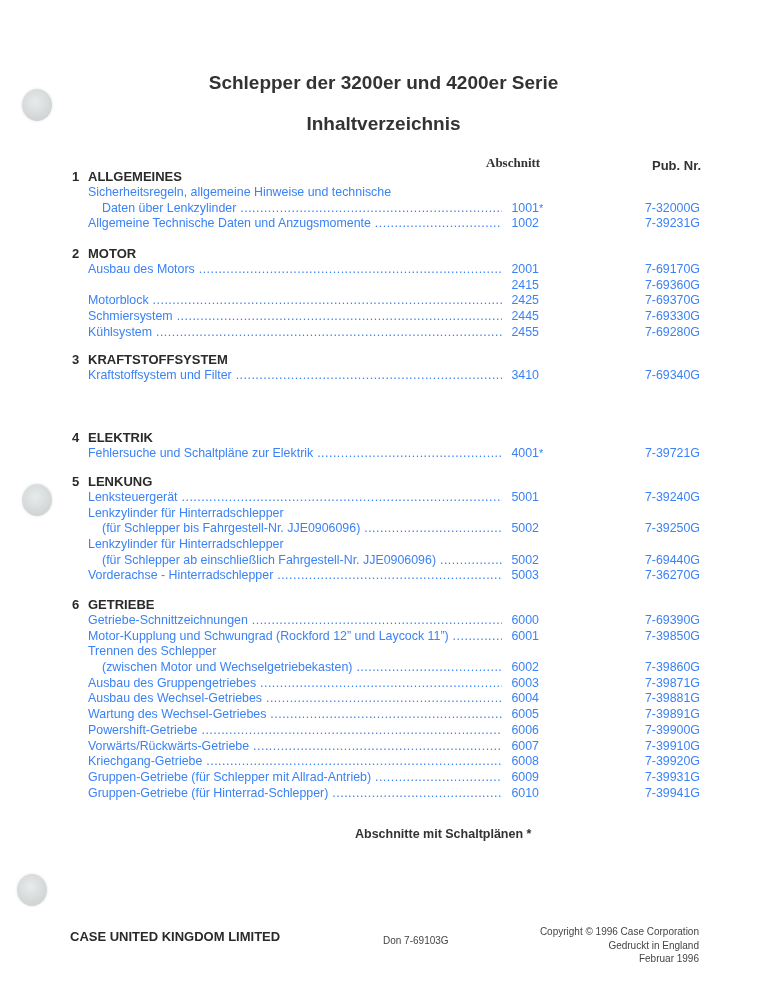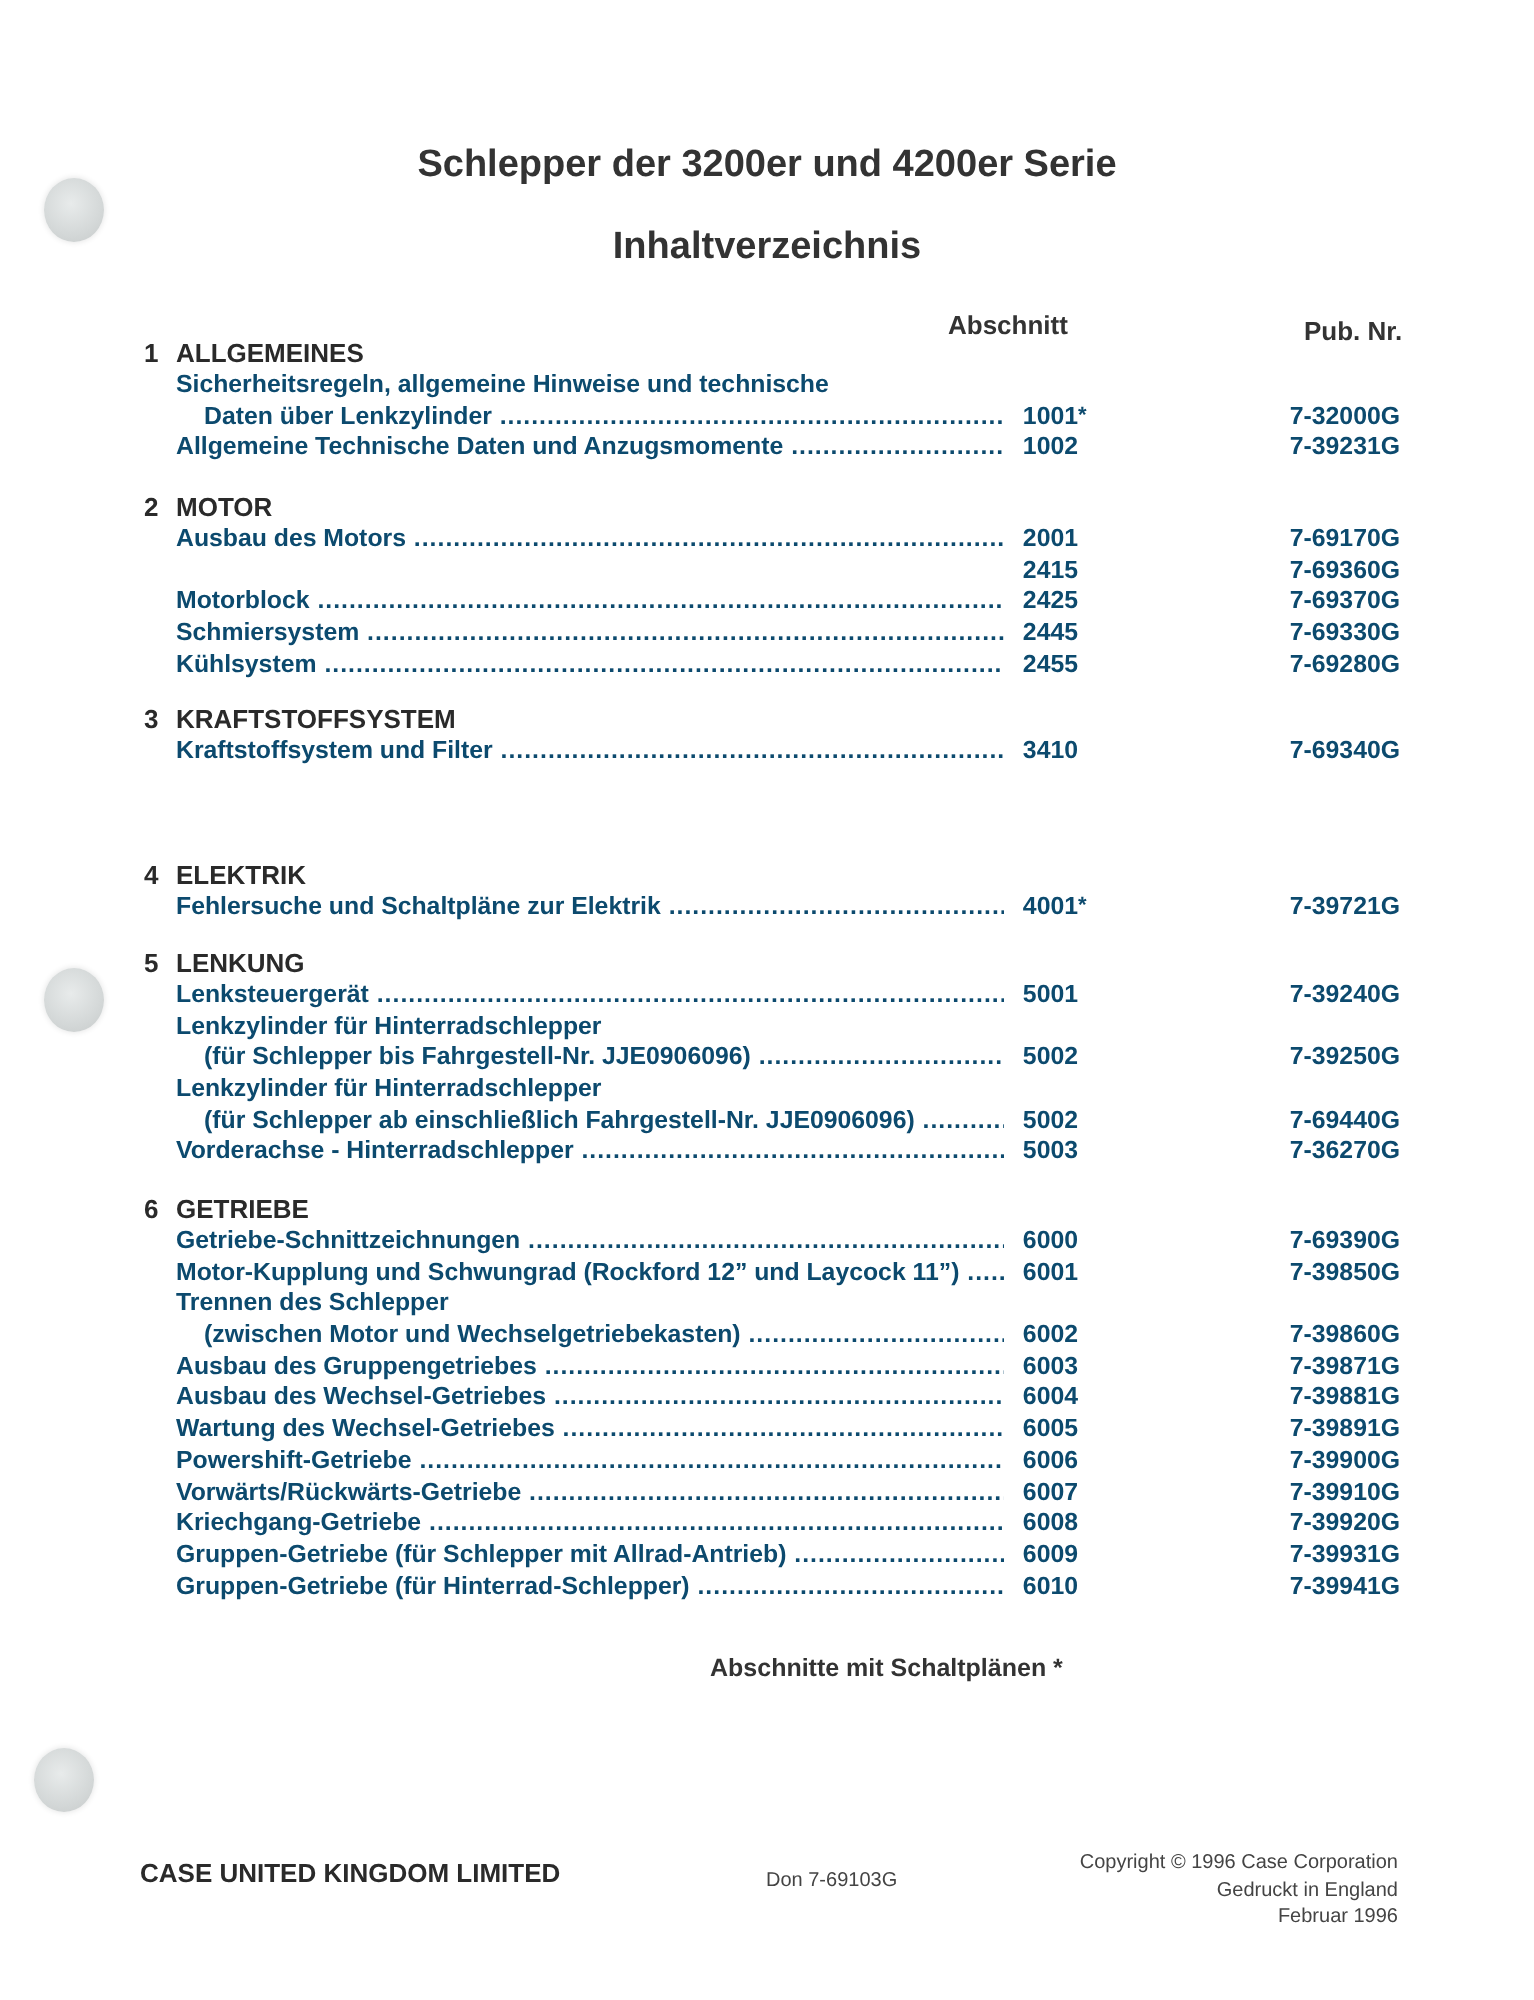--- a/index.html
+++ b/index.html
@@ -20,21 +20,21 @@
   .col-head {
     position: absolute; font-weight: bold; font-size: 13px; color: #333;
   }
   .section { position: absolute; left: 72px; width: 640px; }
   .sec-head {
     font-weight: bold; font-size: 13px; height: 16px; line-height: 16px; color: #2a2a2a;
     display: flex;
   }
   .sec-head .num { width: 16px; }
   .row {
-    position: relative; height: 15.7px; line-height: 15.7px; font-size: 12.4px; color: #0c4a6e; font-weight: bold;
+    position: relative; height: 15.7px; line-height: 15.7px; font-size: 12.4px; color: #3b82f6;
   }
   .row .txt {
     position: absolute; left: 16px; width: 430px; white-space: nowrap; overflow: hidden;
   }
   .row.indent .txt { left: 30px; width: 416px; }
   .row .txt::after {
     content: " ........................................................................................................................................................................";
     letter-spacing: 0.5px;
   }
   .row.nodots .txt::after { content: ""; }
@@ -59,21 +59,21 @@
 </head>
 <body>
 
 <div class="hole" style="left:22px;top:89px;"></div>
 <div class="hole" style="left:22px;top:484px;"></div>
 <div class="hole" style="left:17px;top:874px;"></div>
 
 <div class="title" style="top:72px;">Schlepper der 3200er und 4200er Serie</div>
 <div class="title" style="top:113px;">Inhaltverzeichnis</div>
 
-<div class="col-head" style="left:474px;top:155px;">Abschnitt</div>
+<div class="col-head" style="left:486px;top:155px;font-family:Liberation Serif, serif;">Abschnitt</div>
 <div class="col-head" style="left:652px;top:158px;">Pub. Nr.</div>
 
 <div id="toc">
     <div class="section" style="top: 169px;">
       <div class="sec-head">
         <span class="num">1</span>
         <span>ALLGEMEINES</span>
       </div>
       <div class="row nodots">
         <span class="txt">Sicherheitsregeln, allgemeine Hinweise und technische</span>

